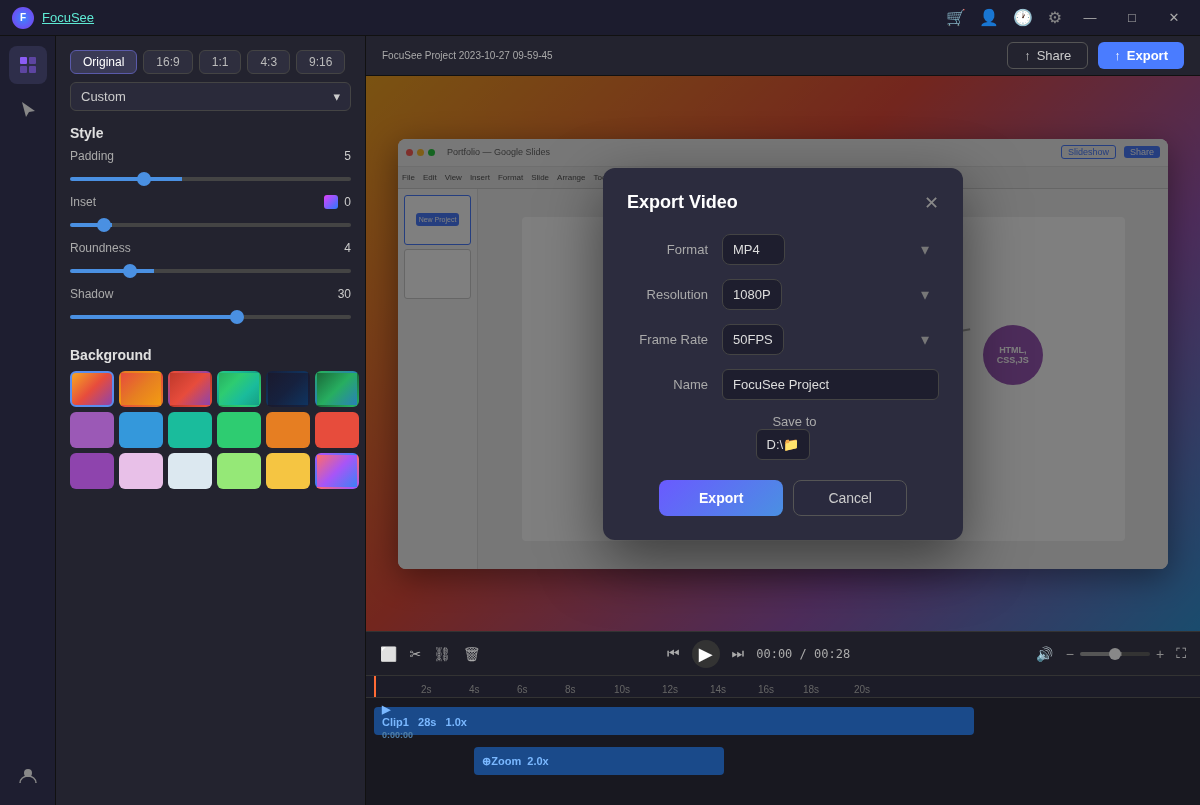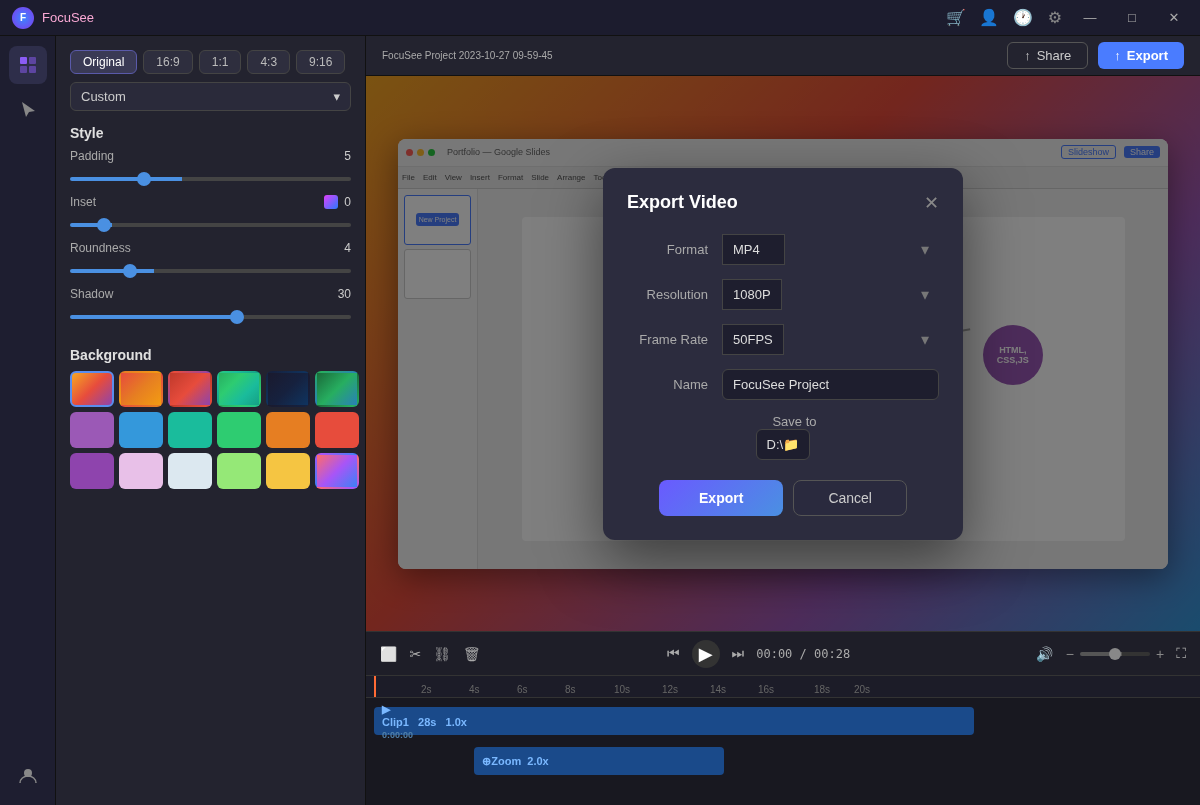--- a/index.html
+++ b/index.html
@@ -10,21 +10,21 @@
       height: 36px;
       background: #1c1c2e;
       display: flex;
       align-items: center;
       padding: 0 12px;
       justify-content: space-between;
       border-bottom: 1px solid #111;
     }
     #titlebar-left { display: flex; align-items: center; gap: 8px; }
     #app-logo { width: 22px; height: 22px; background: radial-gradient(circle, #3a86ff, #8338ec); border-radius: 50%; display: flex; align-items: center; justify-content: center; font-size: 10px; color: white; font-weight: bold; }
-    #app-name { color: #f9a8d4; font-size: 13px; }
+    #app-name { color: #5eead4; font-size: 13px; text-decoration: underline; }
     #titlebar-right { display: flex; align-items: center; gap: 14px; }
     .titlebar-icon { font-size: 16px; color: #888; cursor: pointer; }
     .titlebar-btn { width: 28px; height: 28px; display: flex; align-items: center; justify-content: center; cursor: pointer; color: #aaa; font-size: 13px; }
 
     
     #main-layout { display: flex; height: calc(805px - 36px); }
 
     
     #icon-sidebar {
       width: 56px;
@@ -408,21 +408,21 @@
       margin-bottom: 20px;
     }
     #modal-title { font-size: 18px; font-weight: 700; color: #fff; }
     #modal-close { color: #888; font-size: 18px; cursor: pointer; background: none; border: none; }
     .modal-field { margin-bottom: 14px; display: flex; align-items: center; gap: 0; }
     .modal-label { width: 95px; font-size: 13px; color: #aaa; text-align: right; padding-right: 14px; }
     .modal-select {
       flex: 1;
       background: #1e1e2e;
       border: 1px solid #444;
-      border-radius: 0;
+      border-radius: 8px;
       padding: 7px 10px;
       color: #ddd;
       font-size: 13px;
       cursor: pointer;
       appearance: none;
       -webkit-appearance: none;
       position: relative;
     }
     .modal-select-wrapper { flex: 1; position: relative; }
     .modal-select-wrapper::after {
@@ -758,21 +758,21 @@
       <div id="timeline-ruler">
         <div class="timeline-playhead"></div>
         <div class="ruler-mark" style="left:55px;margin-top:24px;">2s</div>
         <div class="ruler-mark" style="left:103px;">4s</div>
         <div class="ruler-mark" style="left:151px;">6s</div>
         <div class="ruler-mark" style="left:199px;">8s</div>
         <div class="ruler-mark" style="left:248px;">10s</div>
         <div class="ruler-mark" style="left:296px;">12s</div>
         <div class="ruler-mark" style="left:344px;">14s</div>
         <div class="ruler-mark" style="left:392px;">16s</div>
-        <div class="ruler-mark" style="left:448px;">18s</div>
+        <div class="ruler-mark" style="left:437px;">18s</div>
         <div class="ruler-mark" style="left:488px;">20s</div>
       </div>
       <div id="timeline-tracks">
 
         <div class="track-row">
           <div class="track-clip clip1">
             <div class="clip1-label">
               <span>▶ </span>
               <span>Clip1&nbsp;&nbsp;&nbsp;28s&nbsp;&nbsp;&nbsp;1.0x</span>
               <span class="clip1-time">0:00:00</span>

